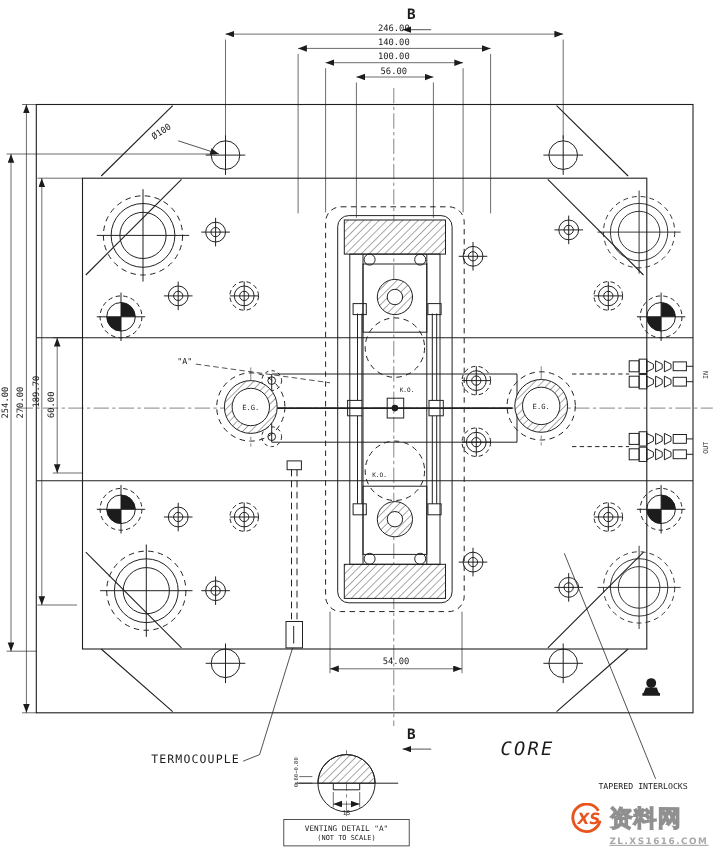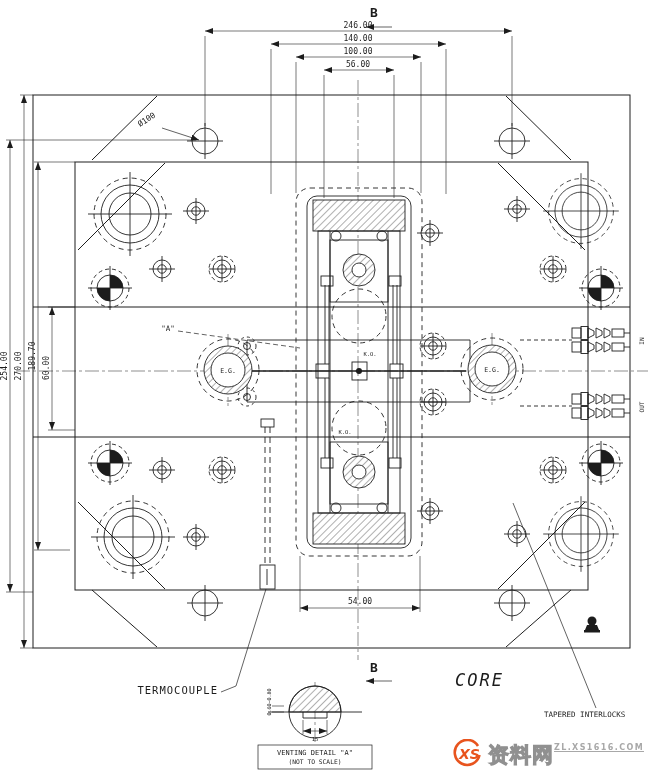--- a/index.html
+++ b/index.html
@@ -1,25 +1,25 @@
 <!DOCTYPE html>
 <html><head>
 <meta charset="utf-8">
 <style>
   html,body{margin:0;padding:0;background:#ffffff;}
   .stage{position:relative;width:656px;height:776px;background:#fff;overflow:hidden;
          font-family:"DejaVu Sans",sans-serif;}
   .stage > svg{position:absolute;left:0;top:0;}
   svg text{fill:#1c1c1c;font-family:"DejaVu Sans Mono","Liberation Mono",monospace;}
-  .watermark{position:absolute;right:8px;bottom:5px;display:flex;align-items:flex-end;gap:3px;
+  .watermark{position:absolute;right:8px;bottom:5px;display:flex;gap:3px;
              background:#fff;padding:2px 4px;}
   .wm-logo{position:relative;width:34px;height:30px;}
   .wm-logo svg{position:absolute;left:0;top:0;}
   .wm-xs{position:absolute;left:8px;top:7px;font:italic 700 14px "DejaVu Sans",sans-serif;color:#e8541e;}
-  .wm-col{display:flex;flex-direction:row;align-items:flex-start;line-height:1;}
+  .wm-col{display:flex;flex-direction:column;align-items:flex-start;line-height:1;}
   .wm-brand{font:700 21px "DejaVu Sans",sans-serif;color:#cccccc;-webkit-text-stroke:1.1px #909090;letter-spacing:1px;}
   .wm-url{font:700 8px "DejaVu Sans",sans-serif;color:#a8a8a8;letter-spacing:1.4px;margin-top:2px;text-decoration:underline;}
 </style>
 </head>
 <body>
 
 <div class="stage">
 <svg width="656" height="776" viewBox="0 0 656 776">
   <defs>
     <pattern id="hatch" width="5" height="5" patternUnits="userSpaceOnUse" patternTransform="rotate(45)">

